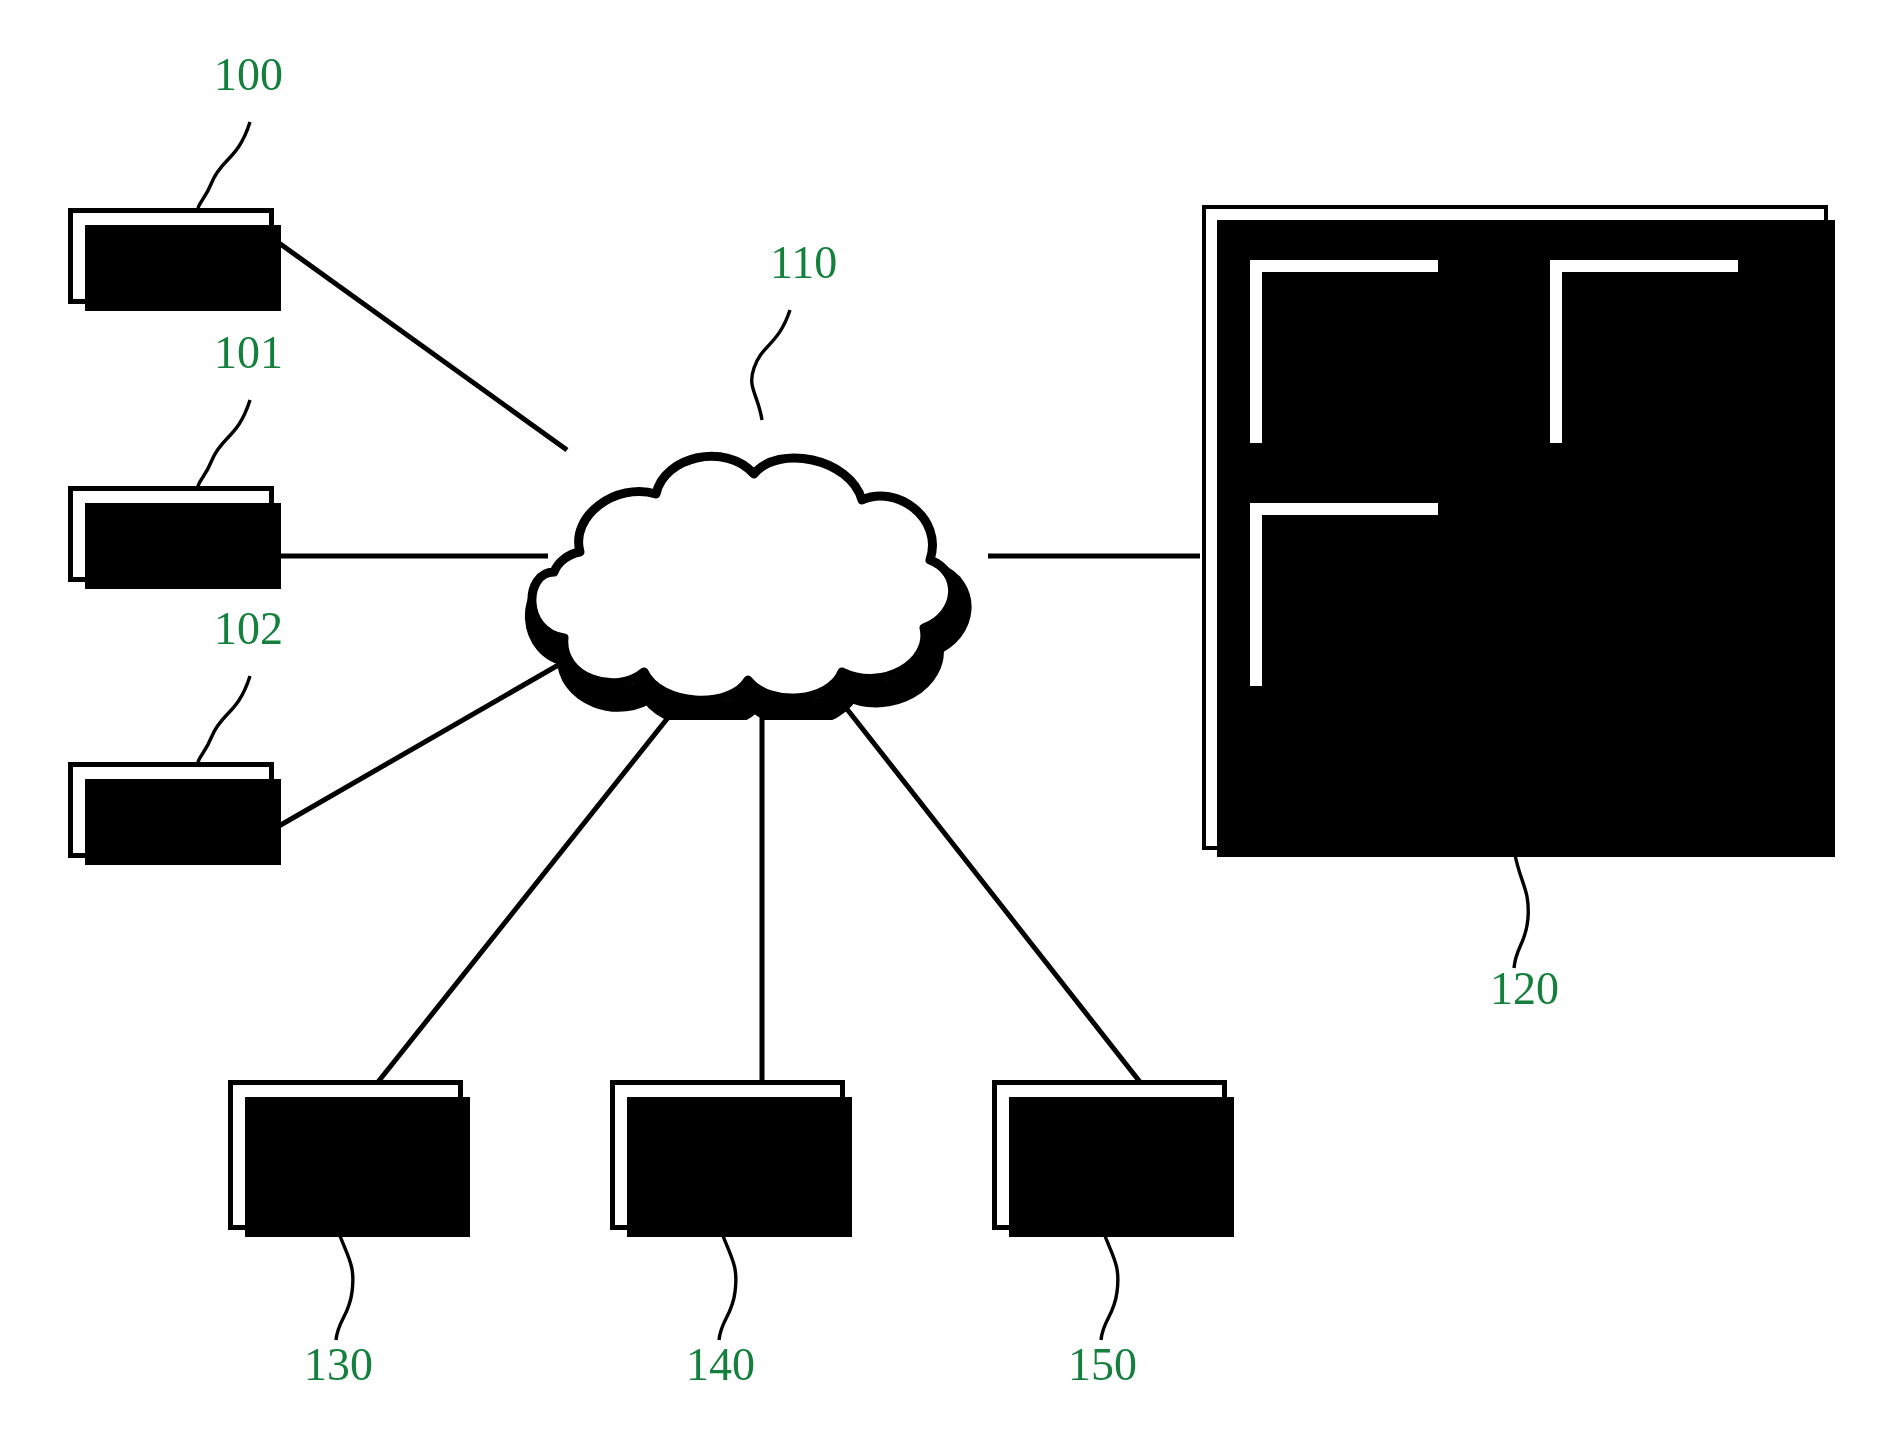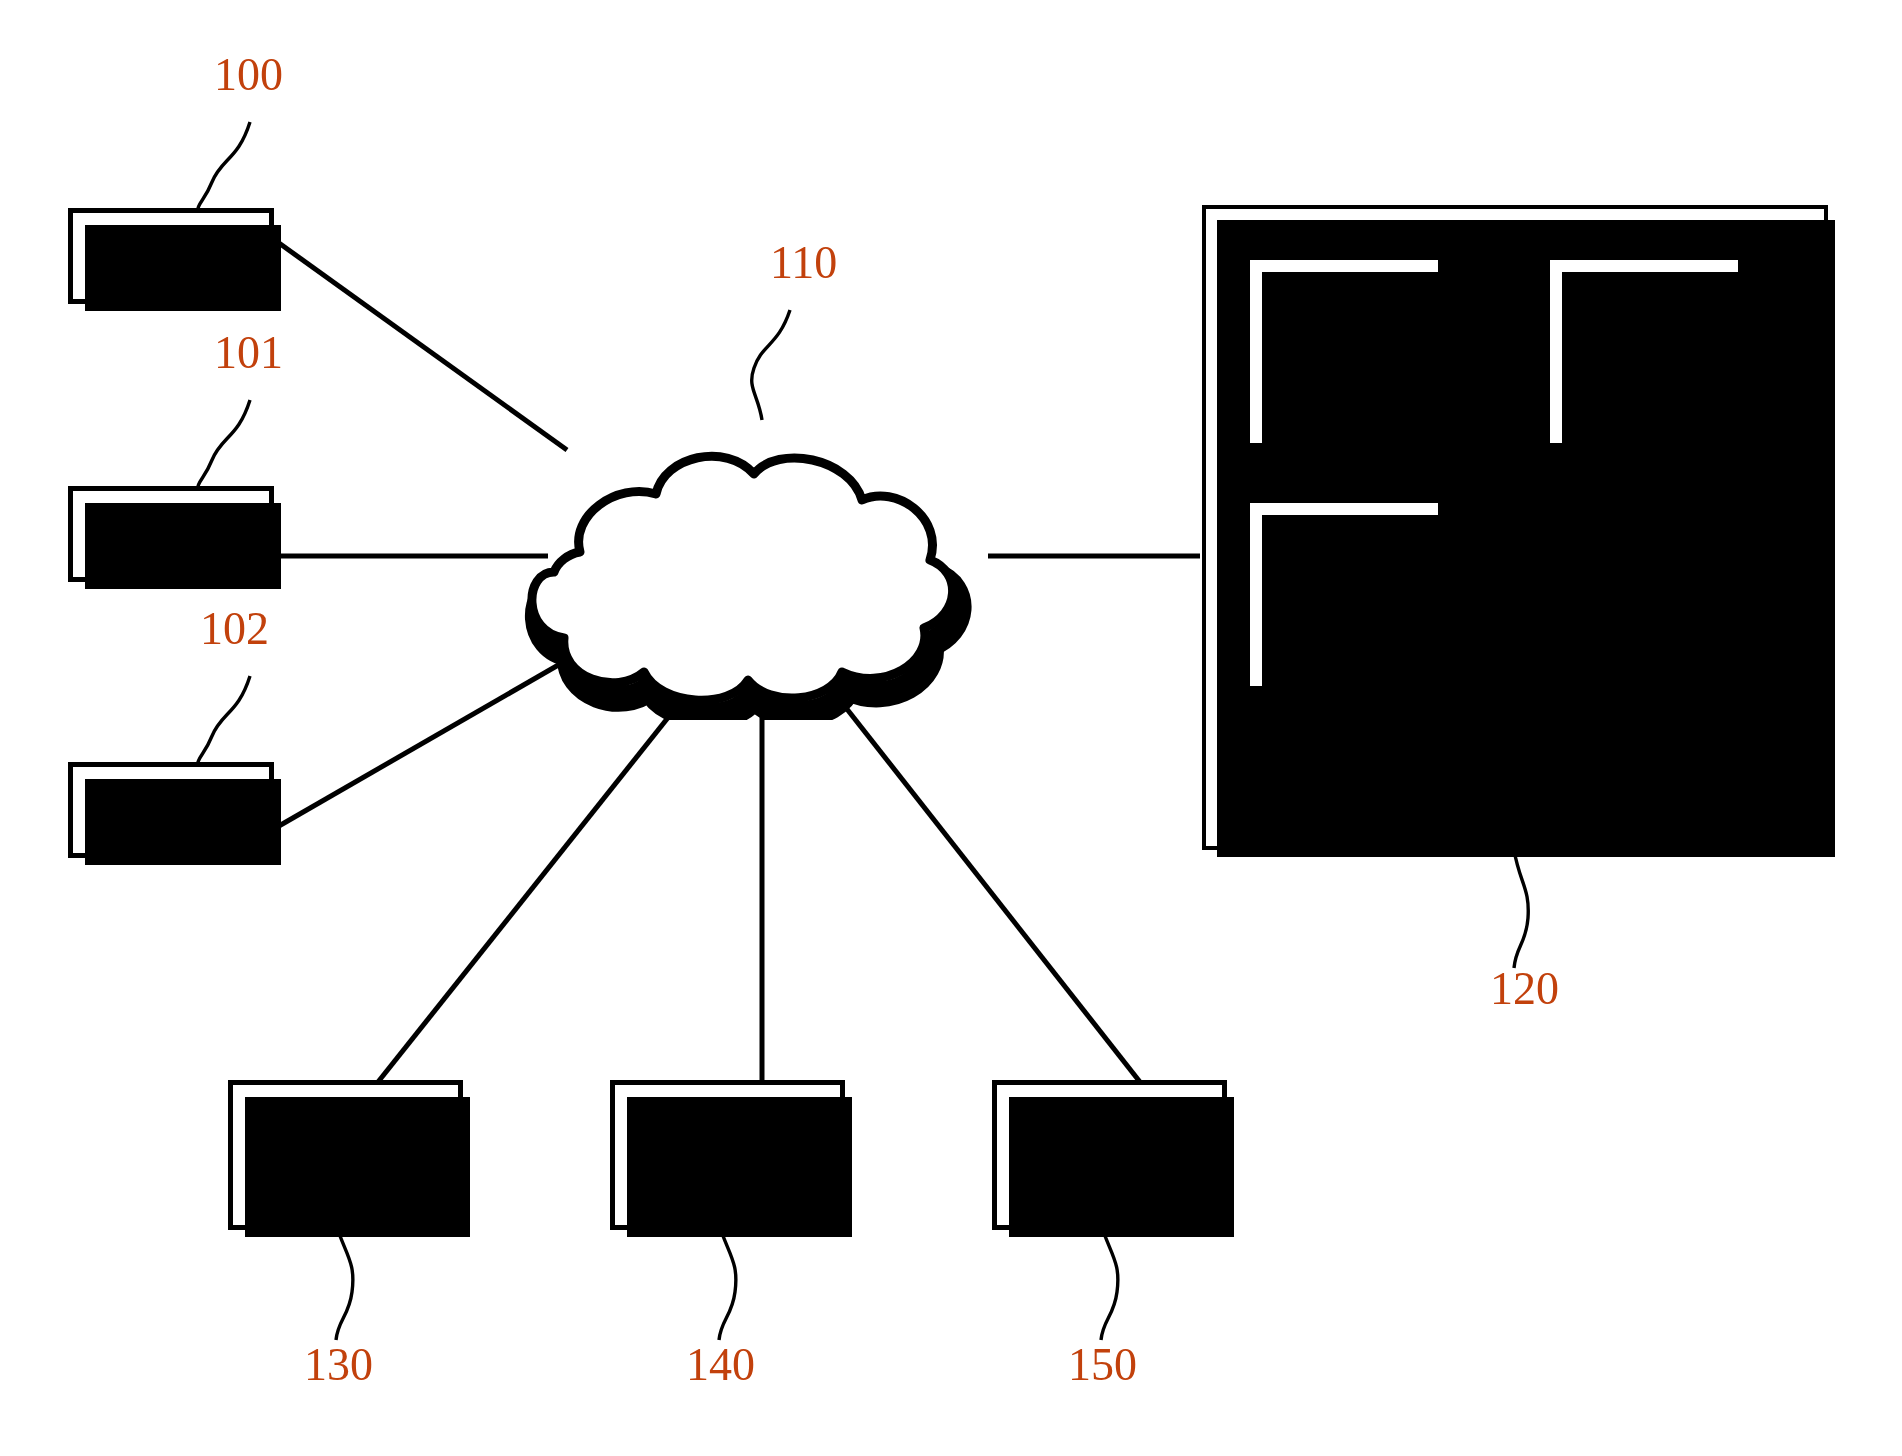--- a/index.html
+++ b/index.html
@@ -118,21 +118,21 @@
     color: #000000;
     white-space: pre-line;
     z-index: 5;
   }
 
   
   .ref {
     position: absolute;
     font-family: "Liberation Serif", serif;
     font-size: 46px;
-    color: #c2410c;
+    color: #15803d;
     white-space: nowrap;
     z-index: 6;
   }
 </style>
 </head>
 <body>
 
 <div id="canvas">
 
   <svg id="wiring" viewBox="0 0 1902 1456" xmlns="http://www.w3.org/2000/svg">
@@ -225,21 +225,21 @@
     <span class="label">Streaming
 Server</span>
   </div>
   <div class="node stream-box" style="left:992px; top:1080px;">
     <span class="label">Streaming
 Server</span>
   </div>
 
   <div class="ref" style="left:214px; top:48px;">100</div>
   <div class="ref" style="left:214px; top:326px;">101</div>
-  <div class="ref" style="left:200px; top:602px;">102</div>
+  <div class="ref" style="left:214px; top:602px;">102</div>
 
   <div class="ref" style="left:770px; top:236px;">110</div>
 
   <div class="ref" style="left:1490px; top:962px;">120</div>
 
   <div class="ref" style="left:304px; top:1338px;">130</div>
   <div class="ref" style="left:686px; top:1338px;">140</div>
   <div class="ref" style="left:1068px; top:1338px;">150</div>
 
 </div>

